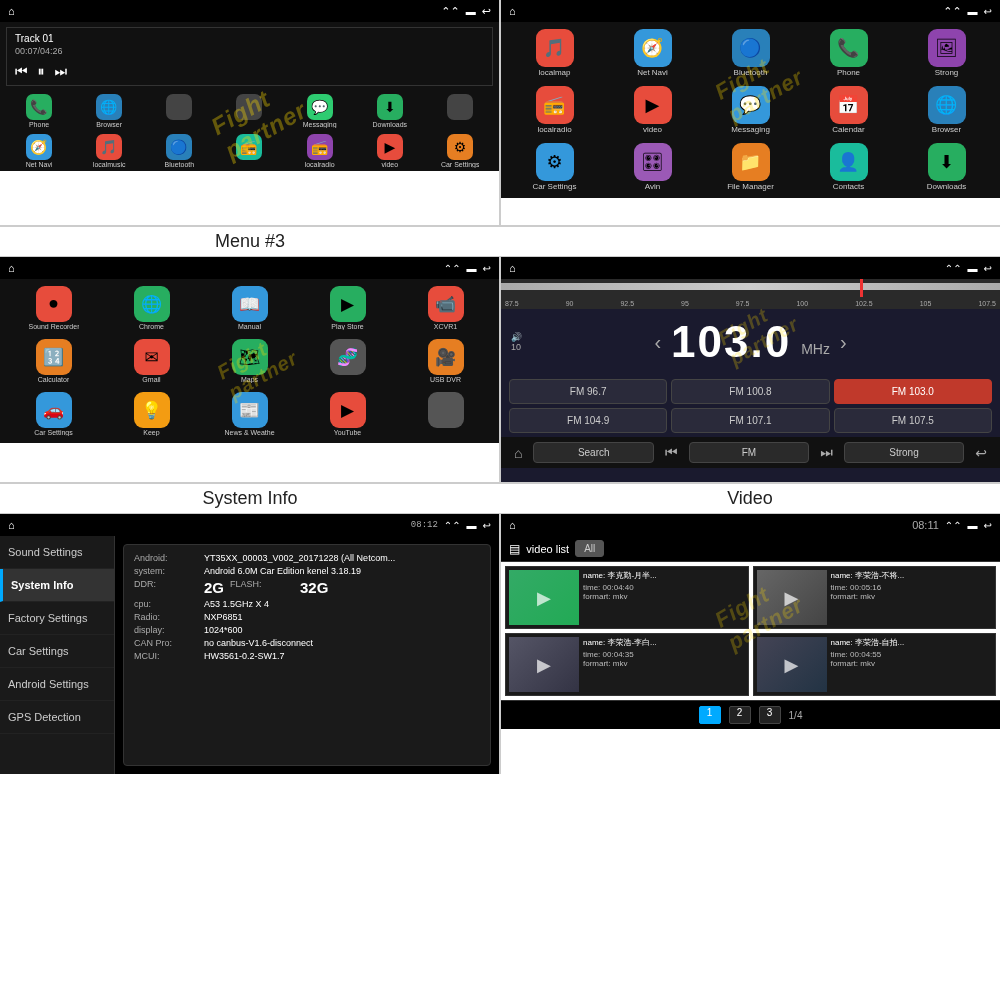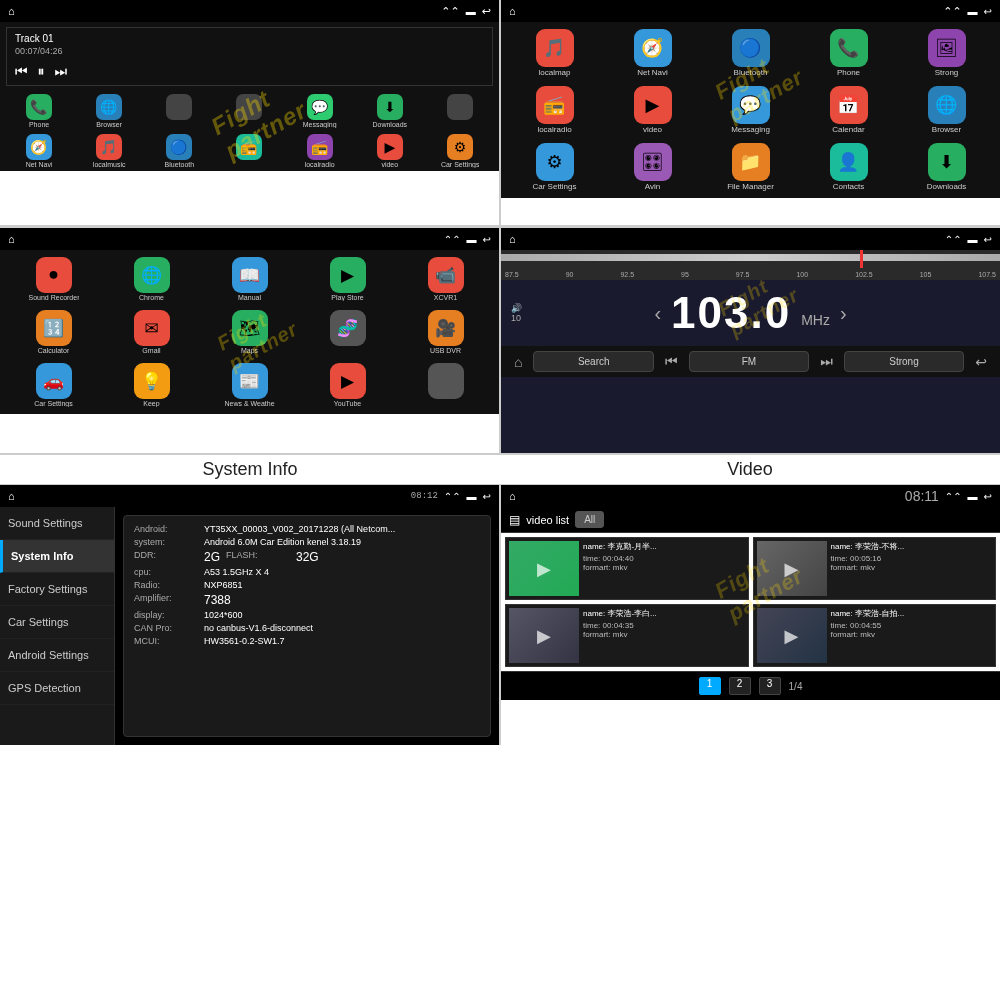--- a/index.html
+++ b/index.html
@@ -243,22 +243,22 @@
       width: 70px;
       flex-shrink: 0;
     }
 
     .sysinfo-val {
       color: #fff;
     }
 
     .sysinfo-val.highlight {
       color: #fff;
-      font-weight: normal;
-      font-size: 12px;
+      font-weight: bold;
+      font-size: 15px;
     }
 
     .sysinfo-buttons {
       display: flex;
       gap: 8px;
       margin-top: 6px;
     }
 
     .sysinfo-btn {
       background: #2a2a2a;
@@ -596,20 +596,21 @@
               <div style="width: 38px; height: 38px; border-radius: 9px; background: rgb(39, 174, 96); display: flex; align-items: center; justify-content: center; font-size: 18px;">⬇</div>
               <div style="font-size: 8px; color: rgb(204, 204, 204); text-align: center; margin-top: 1px;">Downloads</div>
             </div>
           </div>
         </div>
       <div class="watermark" style="top:40%;font-size:22px;color:rgba(255,220,0,0.3);">Fight<br>partner</div>
     </div>
   </div>
 
   <div class="mid-titles">
+    <div class="section-title">Menu #3</div>
   </div>
 
   <div class="screens-row" style="border-bottom:1px solid #ccc;">
 
     <div class="screen-cell">
       <div class="status-bar">
         <span class="sb-home">⌂</span>
         <div class="status-icons">
           <span>⌃⌃</span>
           <span>▬</span>
@@ -710,20 +711,28 @@
       </div>
 
       <div class="radio-display" style="position:relative;">
         <div style="position:absolute;left:10px;font-size:9px;color:#aaa;">🔊<br>10</div>
         <span class="radio-nav-btn">‹</span>
         <span class="radio-freq">103.0</span>
         <span class="radio-unit">MHz</span>
         <span class="radio-nav-btn">›</span>
       </div>
 
+      <div class="radio-presets" id="radio-presets-container">
+          <div class="preset-btn">FM 96.7</div>
+          <div class="preset-btn">FM 100.8</div>
+          <div class="preset-btn active">FM 103.0</div>
+          <div class="preset-btn">FM 104.9</div>
+          <div class="preset-btn">FM 107.1</div>
+          <div class="preset-btn">FM 107.5</div>
+        </div>
 
       <div class="radio-controls">
         <span class="radio-ctrl-icon">⌂</span>
         <span class="radio-ctrl-btn">Search</span>
         <span class="radio-ctrl-icon">⏮</span>
         <span class="radio-ctrl-btn">FM</span>
         <span class="radio-ctrl-icon">⏭</span>
         <span class="radio-ctrl-btn">Strong</span>
         <span class="radio-ctrl-icon">↩</span>
       </div>
@@ -777,45 +786,41 @@
               </div>
               <div class="sysinfo-row">
                 <span class="sysinfo-label">cpu:</span>
                 <span class="sysinfo-val">A53 1.5GHz X 4</span>
               </div>
               <div class="sysinfo-row">
                 <span class="sysinfo-label">Radio:</span>
                 <span class="sysinfo-val">NXP6851</span>
               </div>
               <div class="sysinfo-row">
-                <span class="sysinfo-label">Amplifier:</span>
-                <span class="sysinfo-val highlight">7388</span>
-              </div>
-              <div class="sysinfo-row">
                 <span class="sysinfo-label">display:</span>
                 <span class="sysinfo-val">1024*600</span>
               </div>
               <div class="sysinfo-row">
                 <span class="sysinfo-label">CAN Pro:</span>
                 <span class="sysinfo-val">no canbus-V1.6-disconnect</span>
               </div>
               <div class="sysinfo-row">
                 <span class="sysinfo-label">MCUI:</span>
                 <span class="sysinfo-val">HW3561-0.2-SW1.7</span>
               </div>
             </div>
         </div>
       </div>
     </div>
 
     <div class="screen-cell bot" style="height:260px;border-left:1px solid #ccc;">
       <div class="status-bar">
         <span class="sb-home">⌂</span>
         <div class="status-icons">
-          <span style="font-size:14px;color:#aaa;text-align:right;">08:11</span>
+          <span style="font-size:11px;color:#aaa;text-align:right;">08:11</span>
           <span>⌃⌃</span>
           <span>▬</span>
           <span>↩</span>
         </div>
       </div>
 
       <div class="video-header">
         <span style="font-size:12px;color:#fff;">▤</span>
         <span class="video-title">video list</span>
         <div class="video-tab active">All</div>

